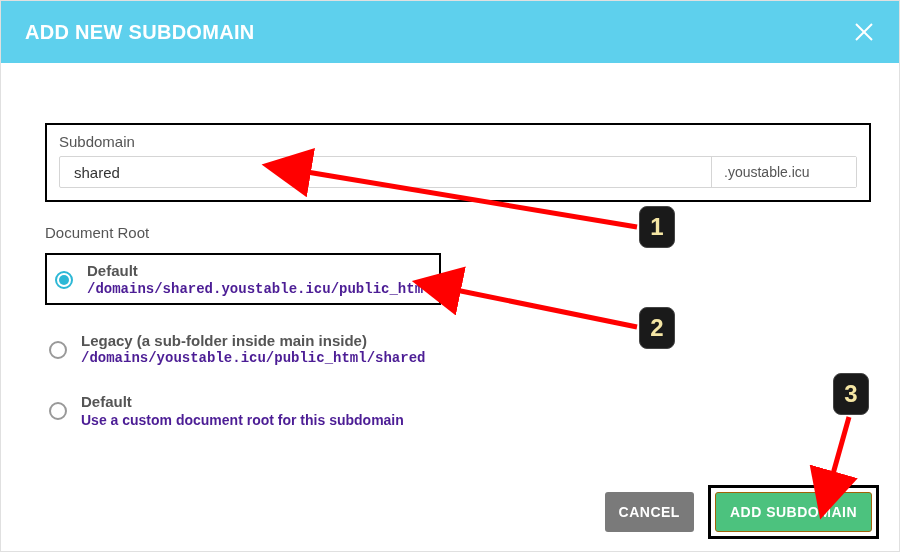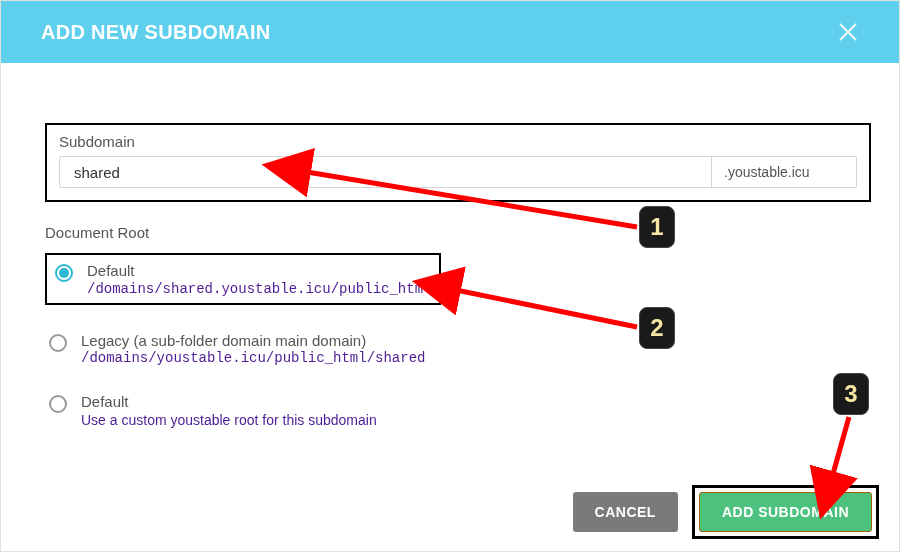--- a/index.html
+++ b/index.html
@@ -4,21 +4,21 @@
 <style>
   * { box-sizing: border-box; margin: 0; padding: 0; }
   html, body { width: 900px; height: 552px; font-family: "Segoe UI", Arial, sans-serif; background: #fff; }
   .modal { width: 900px; height: 552px; position: relative; border: 1px solid #e0e0e0; background: #fff; }
   .header {
     background: #5ed0ed;
     height: 62px;
     display: flex;
     align-items: center;
     justify-content: space-between;
-    padding: 0 40px;
+    padding: 0 24px;
     gap: 12px;
   }
   .header-title {
     color: #fff;
     font-size: 20px;
     font-weight: 700;
     letter-spacing: 0.3px;
   }
   .close-btn {
     color: #fff;
@@ -73,23 +73,24 @@
     background: #fff;
   }
   .docroot-label {
     font-size: 15px;
     color: #555;
     margin-bottom: 12px;
   }
   .radio-list { }
   .radio-item {
     display: flex;
-    align-items: flex-start;
+    align-items: center;
     margin-bottom: 26px;
     padding-left: 4px;
+    font-weight: bold;
   }
   .radio-circle {
     width: 18px;
     height: 18px;
     border: 2px solid #999;
     border-radius: 50%;
     margin-right: 14px;
     margin-top: 3px;
     flex-shrink: 0;
     position: relative;
@@ -134,21 +135,21 @@
   .footer {
     position: absolute;
     bottom: 12px;
     right: 20px;
     display: flex;
     gap: 14px;
     align-items: center;
   }
   .btn {
     height: 40px;
-    padding: 0 22px;
+    padding: 0 14px;
     border: none;
     border-radius: 3px;
     font-size: 14px;
     font-weight: 700;
     letter-spacing: 0.5px;
     cursor: pointer;
     color: #fff;
     text-align: center;
   }
   .btn-cancel { background: #7a7a7a; }
@@ -216,30 +217,30 @@
           <div class="radio-text">
             <div class="radio-title">Default</div>
             <div class="radio-sub">/domains/shared.youstable.icu/public_html</div>
           </div>
         </div>
       </div>
 
       <div class="radio-item">
         <div class="radio-circle"></div>
         <div class="radio-text">
-          <div class="radio-title">Legacy (a sub-folder domain main domain)</div>
+          <div class="radio-title">Legacy (a sub-folder inside main inside)</div>
           <div class="radio-sub">/domains/youstable.icu/public_html/shared</div>
         </div>
       </div>
 
       <div class="radio-item">
         <div class="radio-circle"></div>
         <div class="radio-text">
           <div class="radio-title">Default</div>
-          <div class="radio-sub plain">Use a custom youstable root for this subdomain</div>
+          <div class="radio-sub plain">Use a custom document root for this subdomain</div>
         </div>
       </div>
 
     </div>
 
   </div>
 
   <div class="footer">
     <button class="btn btn-cancel">CANCEL</button>
     <span class="add-box">

